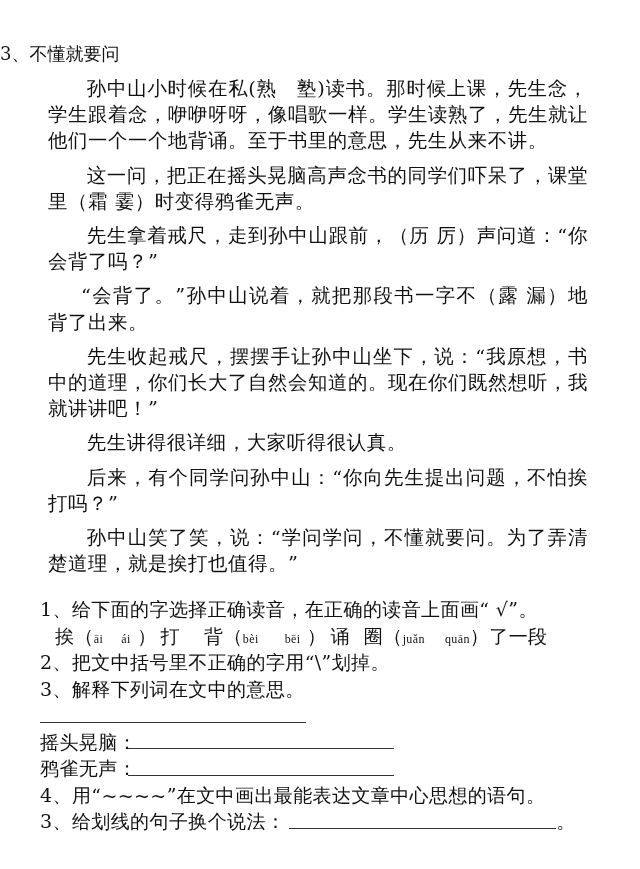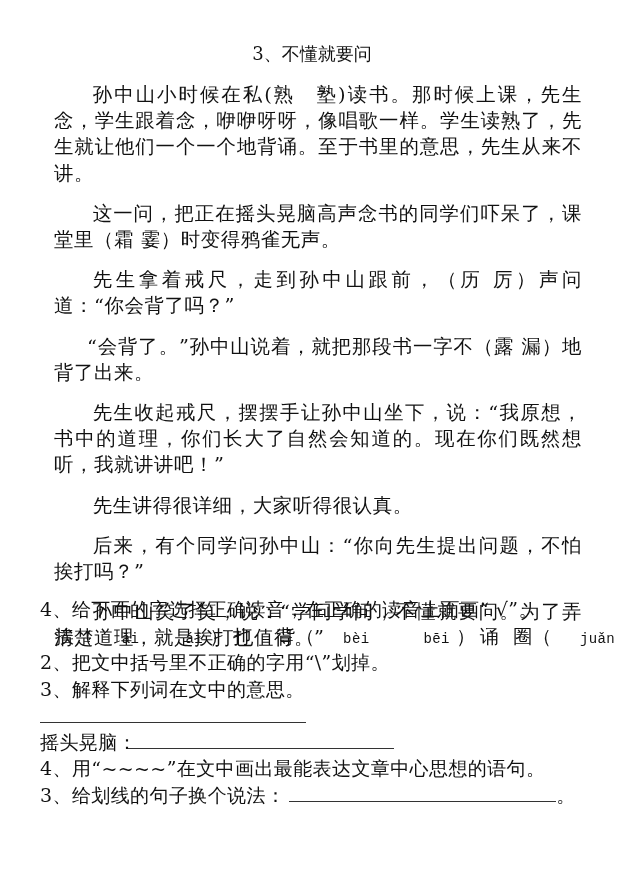--- a/index.html
+++ b/index.html
@@ -20,38 +20,37 @@
       left: 0;
       top: 0;
       width: 640px;
       height: 869px;
     }
     .title {
       position: absolute;
       top: 42px;
       left: 0;
       width: 624px;
-      text-align: center;
       font-size: 18px;
       line-height: 24px;
       letter-spacing: 0px;
     }
     .body-text {
       position: absolute;
       left: 40px;
       top: 68px;
       width: 556px;
       font-size: 19.4px;
       line-height: 26.2px;
       text-align: justify;
       text-justify: inter-character;
       letter-spacing: 0.6px;
     }
     .para {
-      margin: 14px;
+      margin: 8px;
       text-indent: 2em;
     }
     .para.quote-indent {
       text-indent: 1.7em;
     }
     .underlined {
       text-decoration: underline;
       text-decoration-thickness: 1px;
       text-underline-offset: 4px;
     }
@@ -67,23 +66,22 @@
     .q-line {
       white-space: nowrap;
       height: 26.5px;
     }
     .pinyin-row {
       padding-left: 15px;
       white-space: nowrap;
       height: 26.5px;
     }
     .py {
-      font-family: Liberation Mono, monospace;
-      font-size: 14px;
-      margin-left: 28px;
+      font-family: Liberation Serif, serif;
+      font-size: 12px;
     }
     .gap { display: inline-block; }
     .blank-row {
       white-space: nowrap;
       height: 26.5px;
       display: flex;
       align-items: flex-end;
     }
     .blank {
       display: inline-block;
@@ -108,36 +106,40 @@
     <p class="para">这一问，把正在摇头晃脑高声念书的同学们吓呆了，课堂里（霜 霎）时变得鸦雀无声。</p>
     <p class="para">先生拿着戒尺，走到孙中山跟前，（历 厉）声问道：“你会背了吗？”</p>
     <p class="para quote-indent">“会背了。”孙中山说着，就把那段书一字不（露 漏）地背了出来。</p>
     <p class="para">先生收起戒尺，摆摆手让孙中山坐下，说：“我原想，书中的道理，你们长大了自然会知道的。现在你们既然想听，我就讲讲吧！”</p>
     <p class="para">先生讲得很详细，大家听得很认真。</p>
     <p class="para">后来，有个同学问孙中山：“你向先生提出问题，不怕挨打吗？”</p>
     <p class="para">孙中山笑了笑，说：“学问学问，不懂就要问。为了弄清楚道理，就是挨打也值得。”</p>
   </div>
 
   <div class="questions">
-    <div class="q-line">4、给下面的字选择正确读音，在正确的读音上面画“ √”。</div>
+    <div class="q-line">1、给下面的字选择正确读音，在正确的读音上面画“ √”。</div>
 
     <div class="pinyin-row">
       <span>挨</span><span>（</span><span class="py">āi</span><span class="gap" style="width:18px"></span><span class="py">ái</span><span> ）</span><span style="margin-left:4px">打</span><span class="gap" style="width:24px"></span><span>背</span><span>（</span><span class="py">bèi</span><span class="gap" style="width:26px"></span><span class="py">bēi</span><span> ）</span><span style="margin-left:4px">诵</span><span class="gap" style="width:14px"></span><span>圈</span><span>（</span><span class="py">juǎn</span><span class="gap" style="width:20px"></span><span class="py">quān</span><span>）</span><span>了一段</span>
     </div>
 
     <div class="q-line">2、把文中括号里不正确的字用“\”划掉。</div>
     <div class="q-line">3、解释下列词在文中的意思。</div>
 
     <div class="blank-row">
       <span class="blank" style="width:266px"></span>
     </div>
     <div class="blank-row">
       <span class="label-word">摇头晃脑：</span>
       <span class="blank" style="width:266px"></span>
     </div>
+    <div class="blank-row">
+      <span class="label-word">鸦雀无声：</span>
+      <span class="blank" style="width:266px"></span>
+    </div>
 
     <div class="q-line">4、用“~~~~”在文中画出最能表达文章中心思想的语句。</div>
 
     <div class="blank-row">
       <span style="margin-right:4px">3、给划线的句子换个说法：</span>
       <span class="blank" style="width:267px"></span>
       <span>。</span>
     </div>
   </div>
 

